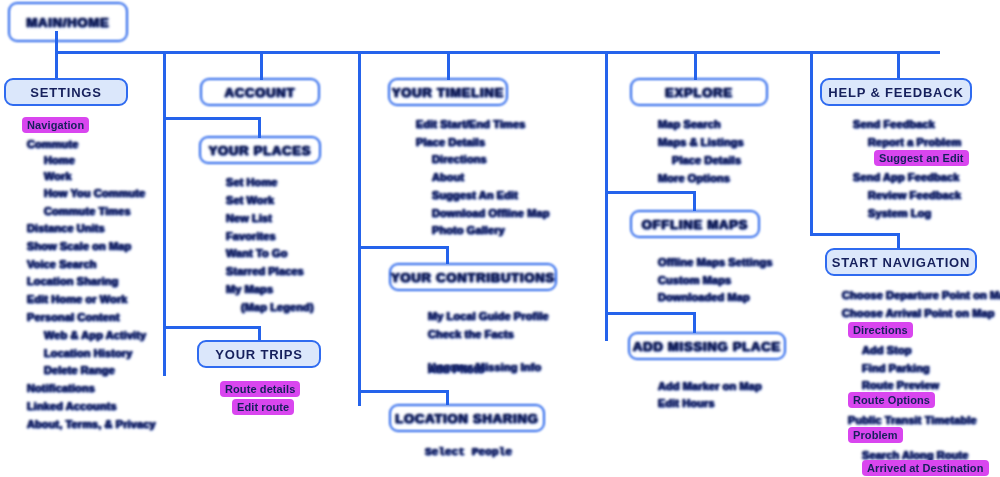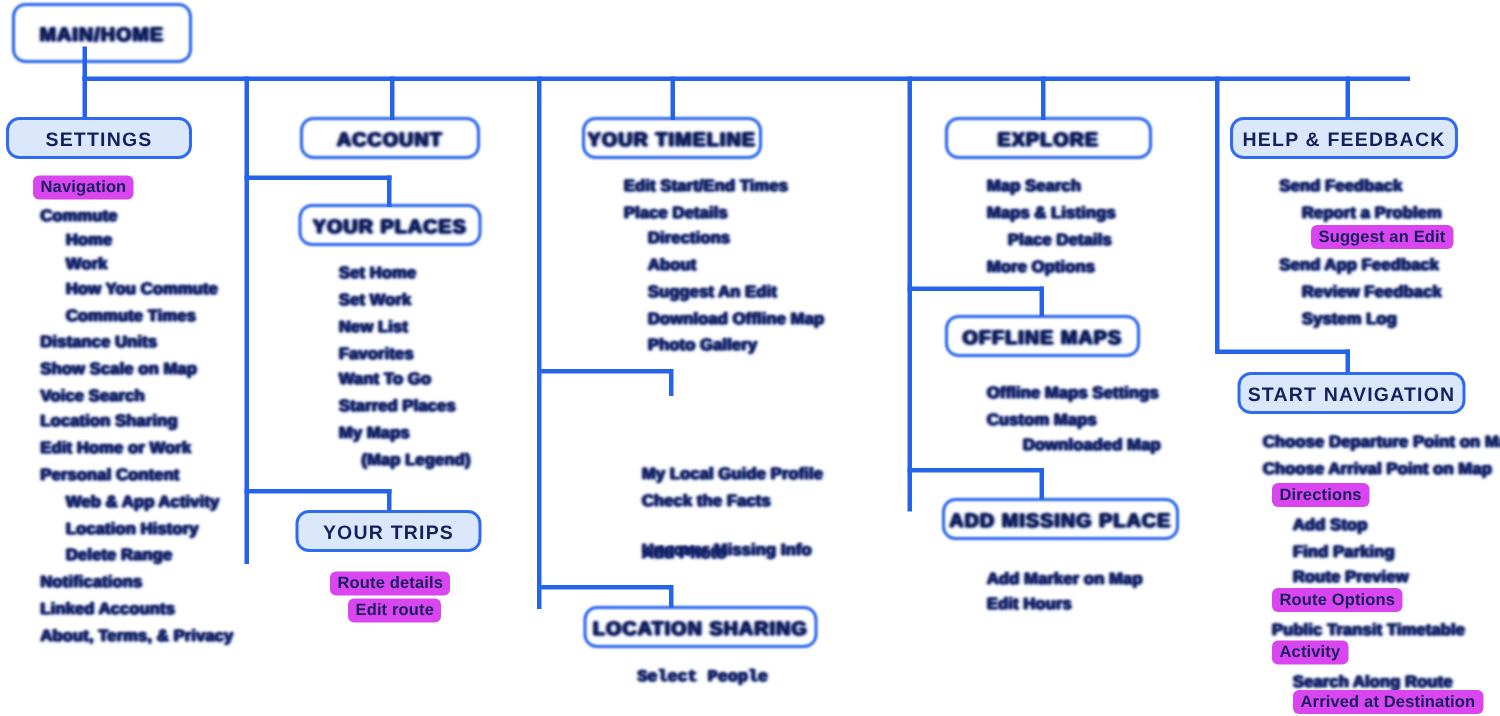--- a/index.html
+++ b/index.html
@@ -118,20 +118,21 @@
   <div class="node crisp" style="left:4px;top:78px;width:124px;height:28px;">SETTINGS</div>
 
   <div class="node blurry" style="left:200px;top:78px;width:120px;height:28px;">ACCOUNT</div>
 
   <div class="node blurry" style="left:199px;top:136px;width:122px;height:28px;">YOUR PLACES</div>
 
   <div class="node crisp" style="left:197px;top:340px;width:124px;height:28px;">YOUR TRIPS</div>
 
   <div class="node blurry" style="left:388px;top:78px;width:120px;height:28px;">YOUR TIMELINE</div>
 
+  <div class="node blurry" style="left:389px;top:263px;width:168px;height:28px;">YOUR CONTRIBUTIONS</div>
 
   <div class="node blurry" style="left:389px;top:404px;width:156px;height:28px;">LOCATION SHARING</div>
 
   <div class="node blurry" style="left:630px;top:78px;width:138px;height:28px;">EXPLORE</div>
 
   <div class="node blurry" style="left:630px;top:210px;width:130px;height:28px;">OFFLINE MAPS</div>
 
   <div class="node blurry" style="left:628px;top:332px;width:158px;height:28px;">ADD MISSING PLACE</div>
 
   <div class="node crisp" style="left:820px;top:78px;width:152px;height:28px;">HELP &amp; FEEDBACK</div>
@@ -184,37 +185,37 @@
 
   <div class="leaf blurry" style="left:425px;top:446px;font-family:Liberation Mono, monospace;">Select People</div>
 
   <div class="leaf blurry" style="left:658px;top:118px;">Map Search</div>
   <div class="leaf blurry" style="left:658px;top:136px;">Maps &amp; Listings</div>
   <div class="leaf blurry" style="left:672px;top:154px;">Place Details</div>
   <div class="leaf blurry" style="left:658px;top:172px;">More Options</div>
 
   <div class="leaf blurry" style="left:658px;top:256px;">Offline Maps Settings</div>
   <div class="leaf blurry" style="left:658px;top:274px;">Custom Maps</div>
-  <div class="leaf blurry" style="left:658px;top:291px;margin-left:24px;">Downloaded Map</div>
+  <div class="leaf blurry" style="left:658px;top:291px;">Downloaded Map</div>
 
   <div class="leaf blurry" style="left:658px;top:380px;">Add Marker on Map</div>
   <div class="leaf blurry" style="left:658px;top:397px;">Edit Hours</div>
 
   <div class="leaf blurry" style="left:853px;top:118px;">Send Feedback</div>
   <div class="leaf blurry" style="left:868px;top:136px;">Report a Problem</div>
   <div class="leaf crisp" style="left:874px;top:150px;">Suggest an Edit</div>
   <div class="leaf blurry" style="left:853px;top:171px;">Send App Feedback</div>
   <div class="leaf blurry" style="left:868px;top:189px;">Review Feedback</div>
   <div class="leaf blurry" style="left:868px;top:207px;">System Log</div>
 
   <div class="leaf blurry" style="left:842px;top:289px;">Choose Departure Point on Map</div>
   <div class="leaf blurry" style="left:842px;top:307px;">Choose Arrival Point on Map</div>
   <div class="leaf crisp" style="left:848px;top:322px;">Directions</div>
   <div class="leaf blurry" style="left:862px;top:344px;">Add Stop</div>
   <div class="leaf blurry" style="left:862px;top:362px;">Find Parking</div>
   <div class="leaf blurry" style="left:862px;top:379px;">Route Preview</div>
   <div class="leaf crisp" style="left:848px;top:392px;">Route Options</div>
   <div class="leaf blurry" style="left:848px;top:414px;">Public Transit Timetable</div>
-  <div class="leaf crisp" style="left:848px;top:427px;">Activity</div>
+  <div class="leaf crisp" style="left:848px;top:427px;">Problem</div>
   <div class="leaf blurry" style="left:862px;top:449px;">Search Along Route</div>
   <div class="leaf crisp" style="left:862px;top:460px;">Arrived at Destination</div>
 
 </div>
 
 </body></html>

